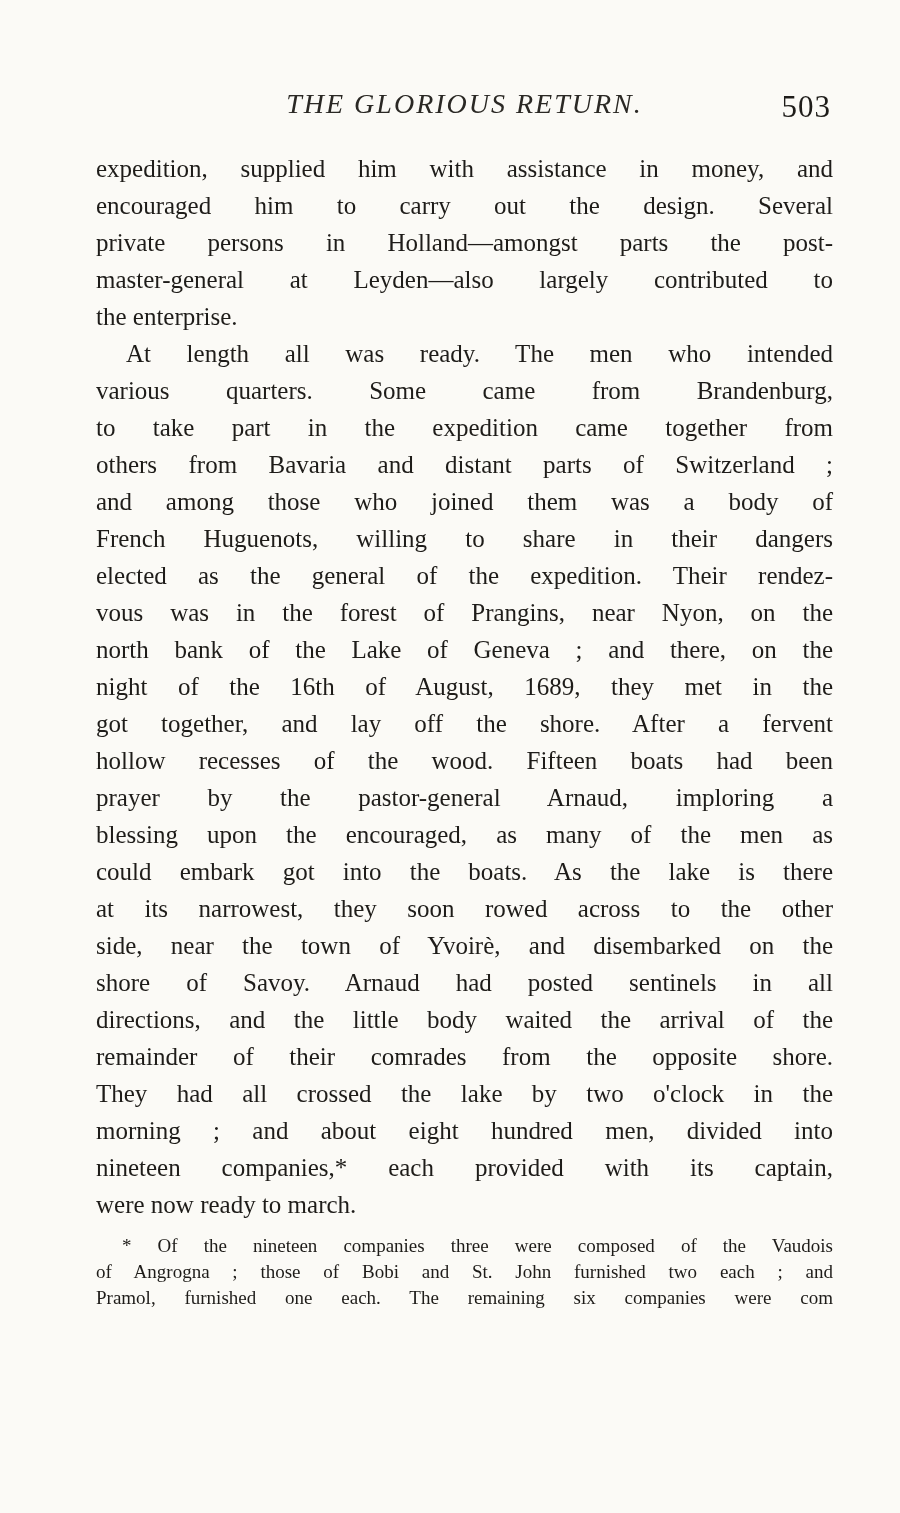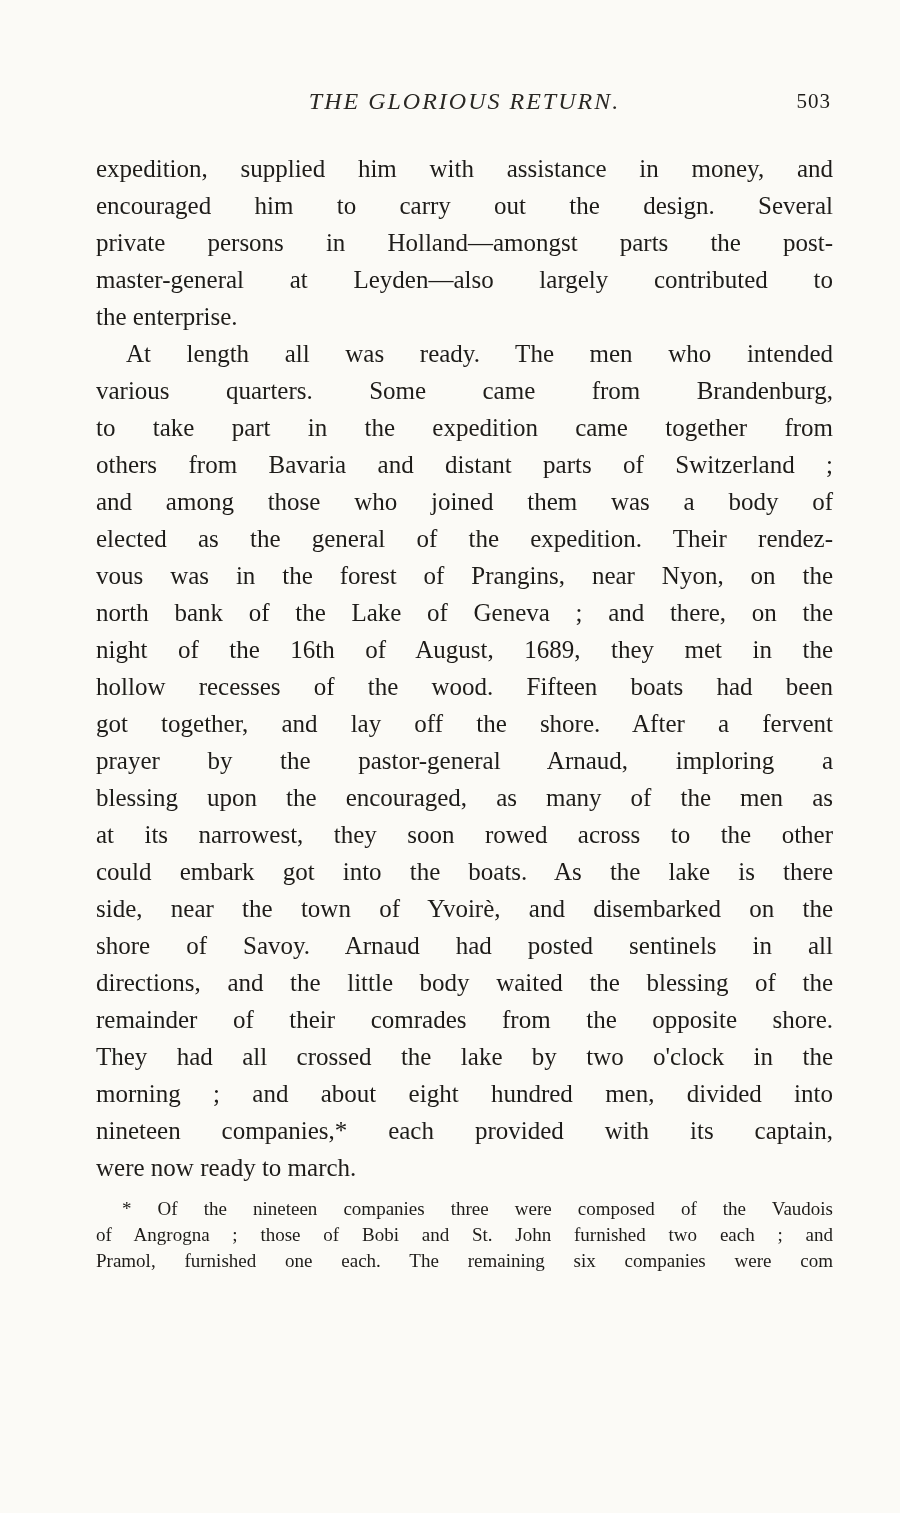--- a/index.html
+++ b/index.html
@@ -30,29 +30,29 @@
     top: 88px;
     width: 737px;
   }
   .running-head {
     position: relative;
     height: 34px;
   }
   .running-title {
     text-align: center;
     font-style: italic;
-    font-size: 24px;
+    font-size: 28px;
     letter-spacing: 2px;
     color: #2a2824;
   }
   .page-number {
     position: absolute;
     right: 2px;
     top: 1px;
-    font-size: 21px;
+    font-size: 31px;
     letter-spacing: 1px;
     font-style: normal;
   }
   .page-body {
     margin-top: 28px;
     font-size: 25px;
     line-height: 37px;
   }
   .paragraph {
     margin: 0;
@@ -98,33 +98,34 @@
           <div class="line j">private persons in Holland—amongst parts the post-</div>
           <div class="line j">master-general at Leyden—also largely contributed to</div>
           <div class="line">the enterprise.</div>
         </div>
         <div class="paragraph">
           <div class="line j indent">At length all was ready. The men who intended</div>
           <div class="line j">various quarters. Some came from Brandenburg,</div>
           <div class="line j">to take part in the expedition came together from</div>
           <div class="line j">others from Bavaria and distant parts of Switzerland ;</div>
           <div class="line j">and among those who joined them was a body of</div>
+          <div class="line j">French Huguenots, willing to share in their dangers</div>
           <div class="line j">elected as the general of the expedition. Their rendez-</div>
           <div class="line j">vous was in the forest of Prangins, near Nyon, on the</div>
           <div class="line j">north bank of the Lake of Geneva ; and there, on the</div>
           <div class="line j">night of the 16th of August, 1689, they met in the</div>
+          <div class="line j">got together, and lay off the shore. After a fervent</div>
           <div class="line j">hollow recesses of the wood. Fifteen boats had been</div>
-          <div class="line j">got together, and lay off the shore. After a fervent</div>
           <div class="line j">prayer by the pastor-general Arnaud, imploring a</div>
           <div class="line j">blessing upon the encouraged, as many of the men as</div>
+          <div class="line j">could embark got into the boats. As the lake is there</div>
           <div class="line j">at its narrowest, they soon rowed across to the other</div>
-          <div class="line j">could embark got into the boats. As the lake is there</div>
           <div class="line j">side, near the town of Yvoirè, and disembarked on the</div>
           <div class="line j">shore of Savoy. Arnaud had posted sentinels in all</div>
-          <div class="line j">directions, and the little body waited the blessing of the</div>
+          <div class="line j">directions, and the little body waited the arrival of the</div>
           <div class="line j">remainder of their comrades from the opposite shore.</div>
           <div class="line j">They had all crossed the lake by two o'clock in the</div>
           <div class="line j">morning ; and about eight hundred men, divided into</div>
           <div class="line j">nineteen companies,* each provided with its captain,</div>
           <div class="line">were now ready to march.</div>
         </div>
       </div>
     <div class="footnote">
         <div class="fline indent">* Of the nineteen companies three were composed of the Vaudois</div>
         <div class="fline">of Angrogna ; those of Bobi and St. John furnished two each ; and</div>

